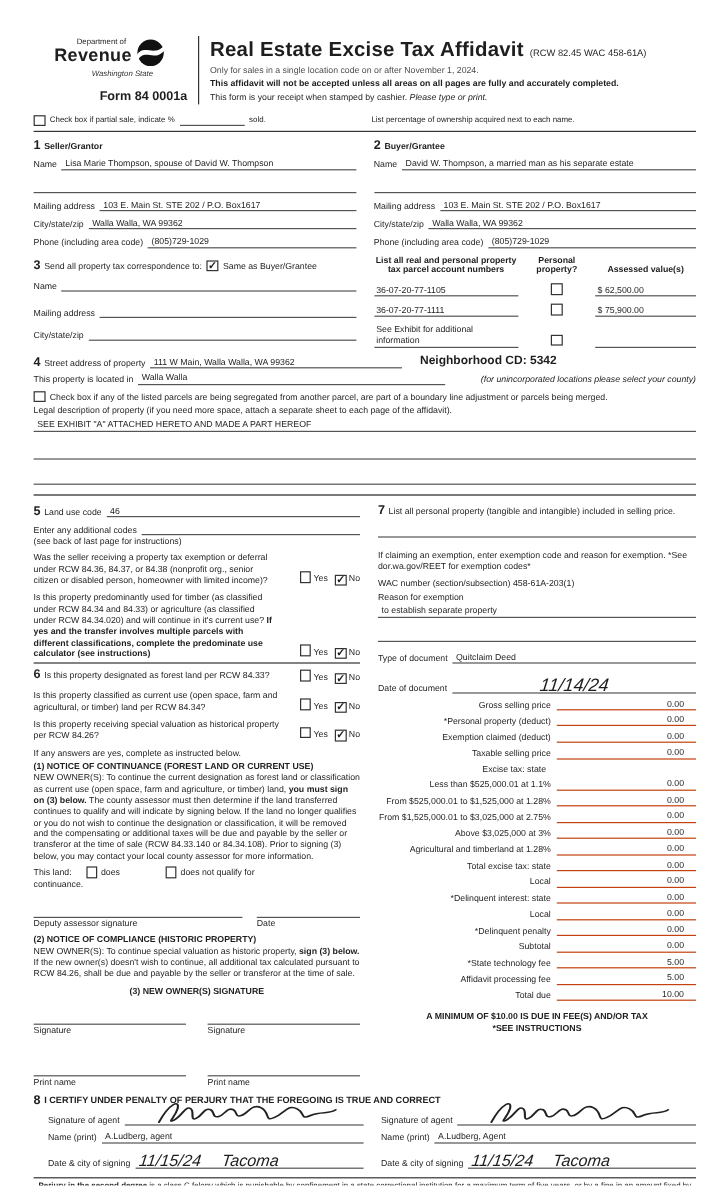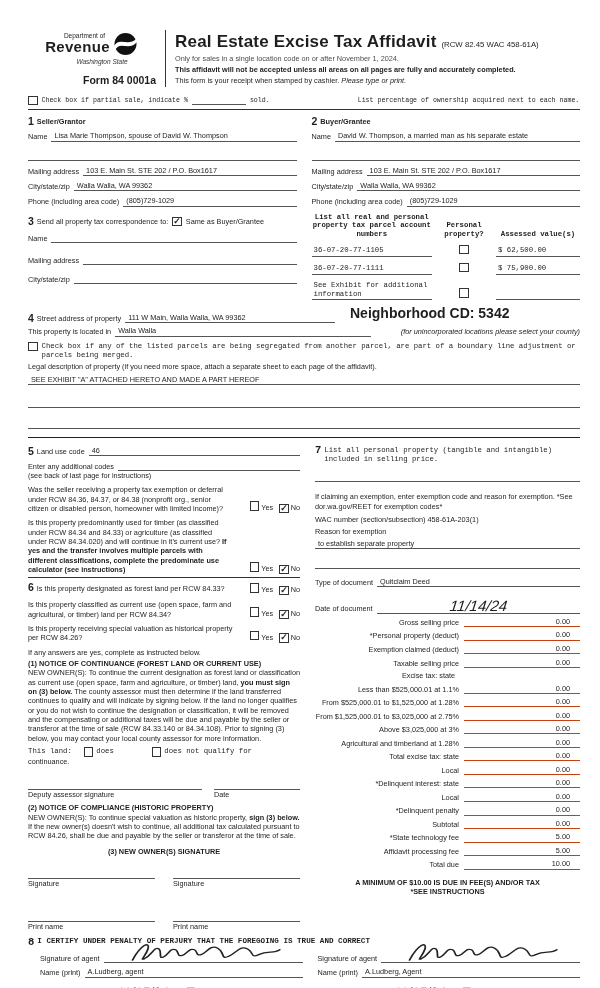--- a/index.html
+++ b/index.html
@@ -17,41 +17,41 @@
   .dept-big{font-weight:bold;font-size:15px;letter-spacing:.3px;line-height:13px;}
   .dept-state{font-style:italic;font-size:6.5px;color:#333;margin-left:20px;}
   .formnum{font-weight:bold;font-size:10.5px;margin-top:7px;text-align:right;padding-left:8px;}
   .hdr-div{width:1px;background:#333;margin:0 9px;}
   .titleblk{flex:1;padding-top:1px;}
   .title-row{display:flex;align-items:baseline;gap:5px;}
   .title{font-weight:bold;font-size:17px;letter-spacing:.2px;}
   .title-ref{font-size:7.8px;}
   .sub{margin-top:1.5px;}
   
-  .row{display:flex;align-items:flex-end;font-family:Liberation Mono, monospace;}
+  .row{display:flex;align-items:flex-end;}
   .lbl{white-space:nowrap;padding-right:4px;}
   .fill{flex:1;border-bottom:1px solid #555;min-height:9px;padding:0 3px;}
   .cb{display:inline-block;width:7.5px;height:7.5px;border:1px solid #333;font-size:9px;line-height:7px;text-align:center;vertical-align:-1px;font-weight:bold;background:#fff;flex:none;}
   .yn{white-space:nowrap;margin-left:auto;padding-left:5px;align-self:flex-end;}
   .yn .cb{margin:0 2px 0 6px;}
   hr.thin{border:none;border-top:1px solid #333;margin:4px 0 3px 0;}
   hr.thick{border:none;border-top:1.6px solid #222;margin:2px 0 4px 0;}
   
   .cols{display:flex;gap:15px;}
   .col{flex:1;min-width:0;}
   .num{font-weight:bold;font-size:10.5px;padding-right:3px;line-height:9px;}
   .sechead{display:flex;align-items:flex-end;margin:4px 0 2px 0;}
   .sechead .t{font-weight:bold;}
   .frow{display:flex;align-items:flex-end;margin-top:5px;}
   
-  .pgrid{display:grid;grid-template-columns:1fr 52px 84px;column-gap:6px;align-items:end;font-family:Liberation Mono, monospace;}
+  .pgrid{display:grid;grid-template-columns:1fr 52px 84px;column-gap:6px;align-items:end;}
   .pgrid .h{font-weight:bold;text-align:center;align-self:end;line-height:1.2;}
   .pcell{border-bottom:1px solid #555;min-height:9px;padding:0 2px;margin-top:6px;}
   .pchk{text-align:center;margin-top:6px;}
-  .nbhd{font-weight:bold;font-size:14px;}
+  .nbhd{font-weight:bold;font-size:10px;}
   
   .q{display:flex;margin-top:5px;justify-content:space-between;}
   .qt{flex:1;padding-right:6px;}
   
   .taxrow{display:flex;align-items:flex-end;margin-top:3.2px;}
   .taxrow .tl{flex:1;text-align:right;padding-right:5px;white-space:nowrap;}
   .taxrow .tv{width:104px;flex:none;border-bottom:1px solid #c2410c;text-align:right;padding:0 10px 0 2px;min-height:8.5px;}
   .taxhead{text-align:center;margin:3.2px 38px 0 0;}
   
   .sigsvg{position:absolute;left:12%;bottom:-3px;height:24px;width:78%;}

